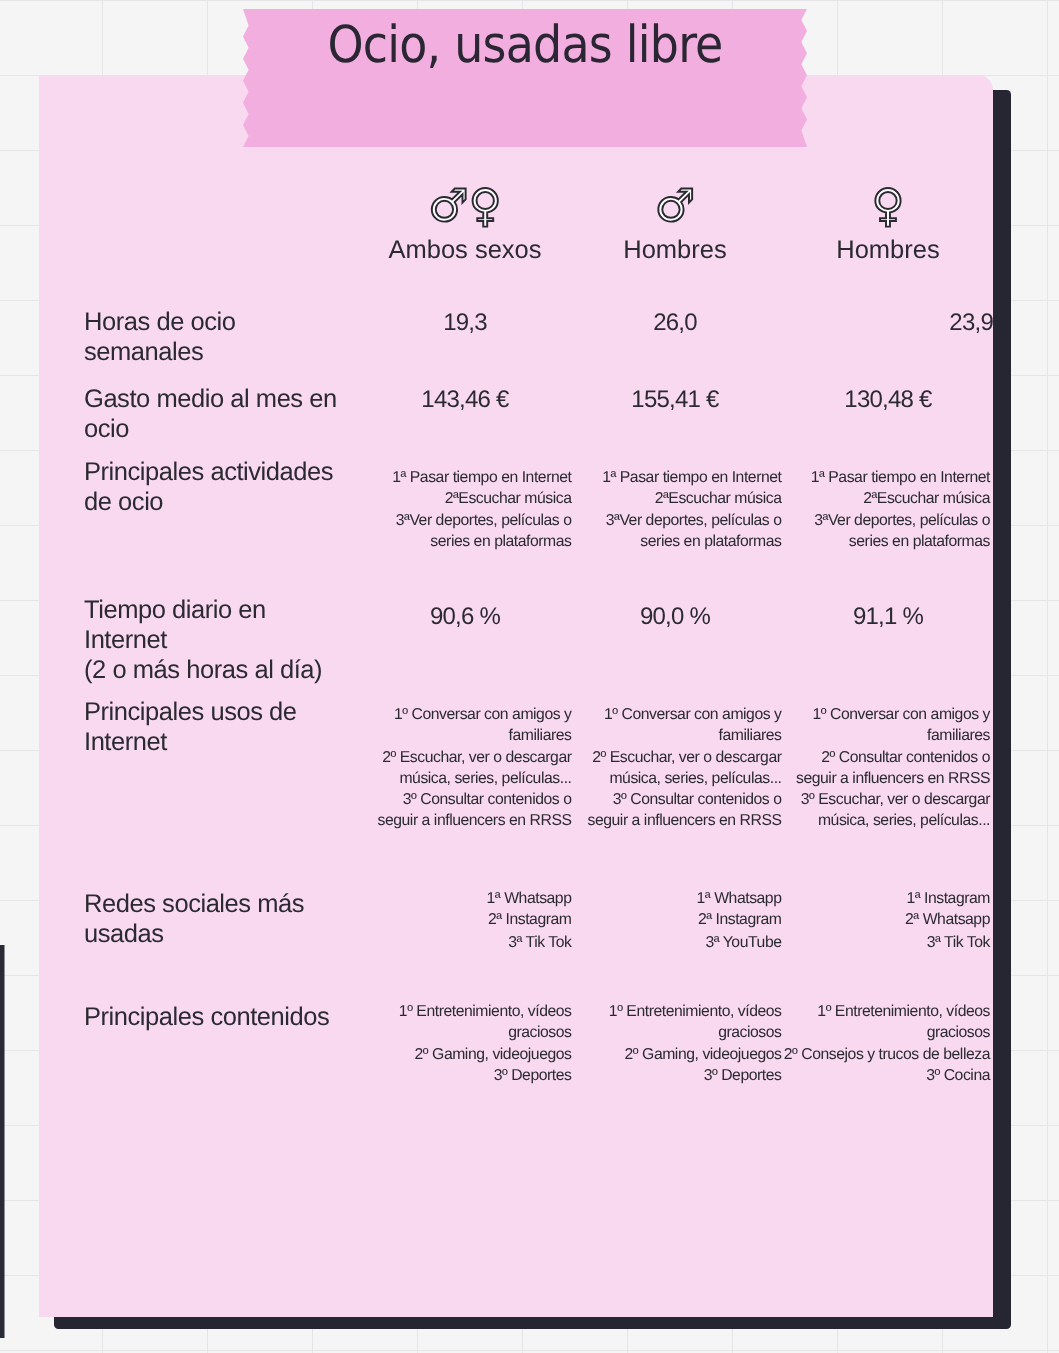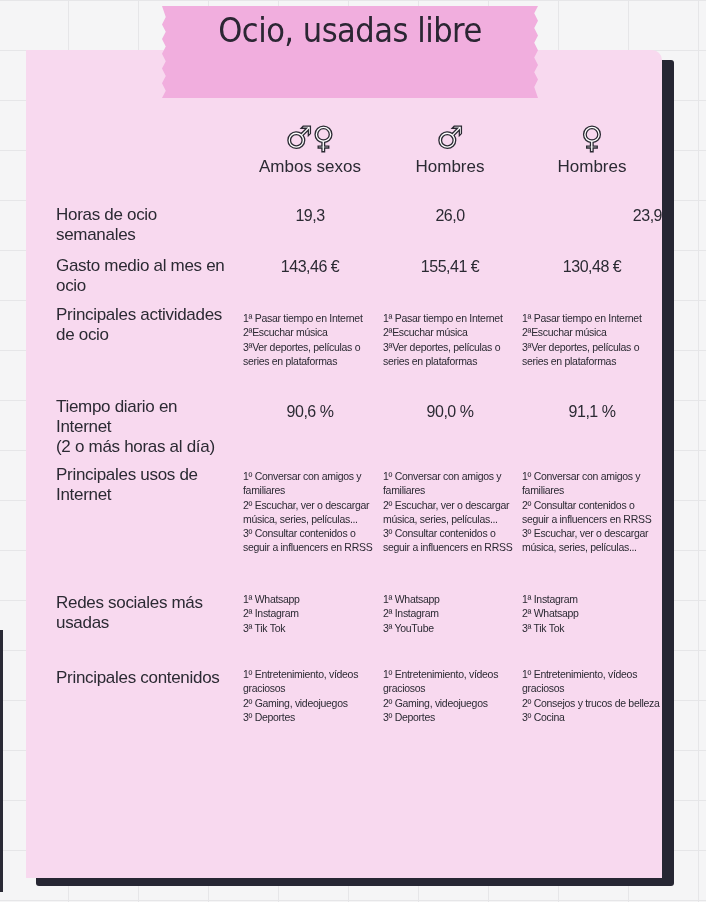--- a/index.html
+++ b/index.html
@@ -66,21 +66,21 @@
     .val {
       position: absolute; width: 140px; text-align: center;
       font-family: "Liberation Sans", sans-serif; font-size: 16px; line-height: 20px; color: #2b2a33;
       letter-spacing: -0.5px;
     }
     .list {
       position: absolute; width: 138px;
       font-family: "Liberation Sans", sans-serif; font-size: 10.5px; line-height: 14.3px;
       color: #2b2a33; letter-spacing: -0.3px;
     }
-    .list div { white-space: normal; }
+    .list div { white-space: normal; text-align: right; }
   </style>
 </head>
 <body>
 
 <div class="edge-line"></div>
 <div class="shadow-card"></div>
 <div class="card"></div>
 
 <div class="tape-holder">
   <div class="tape"></div>

